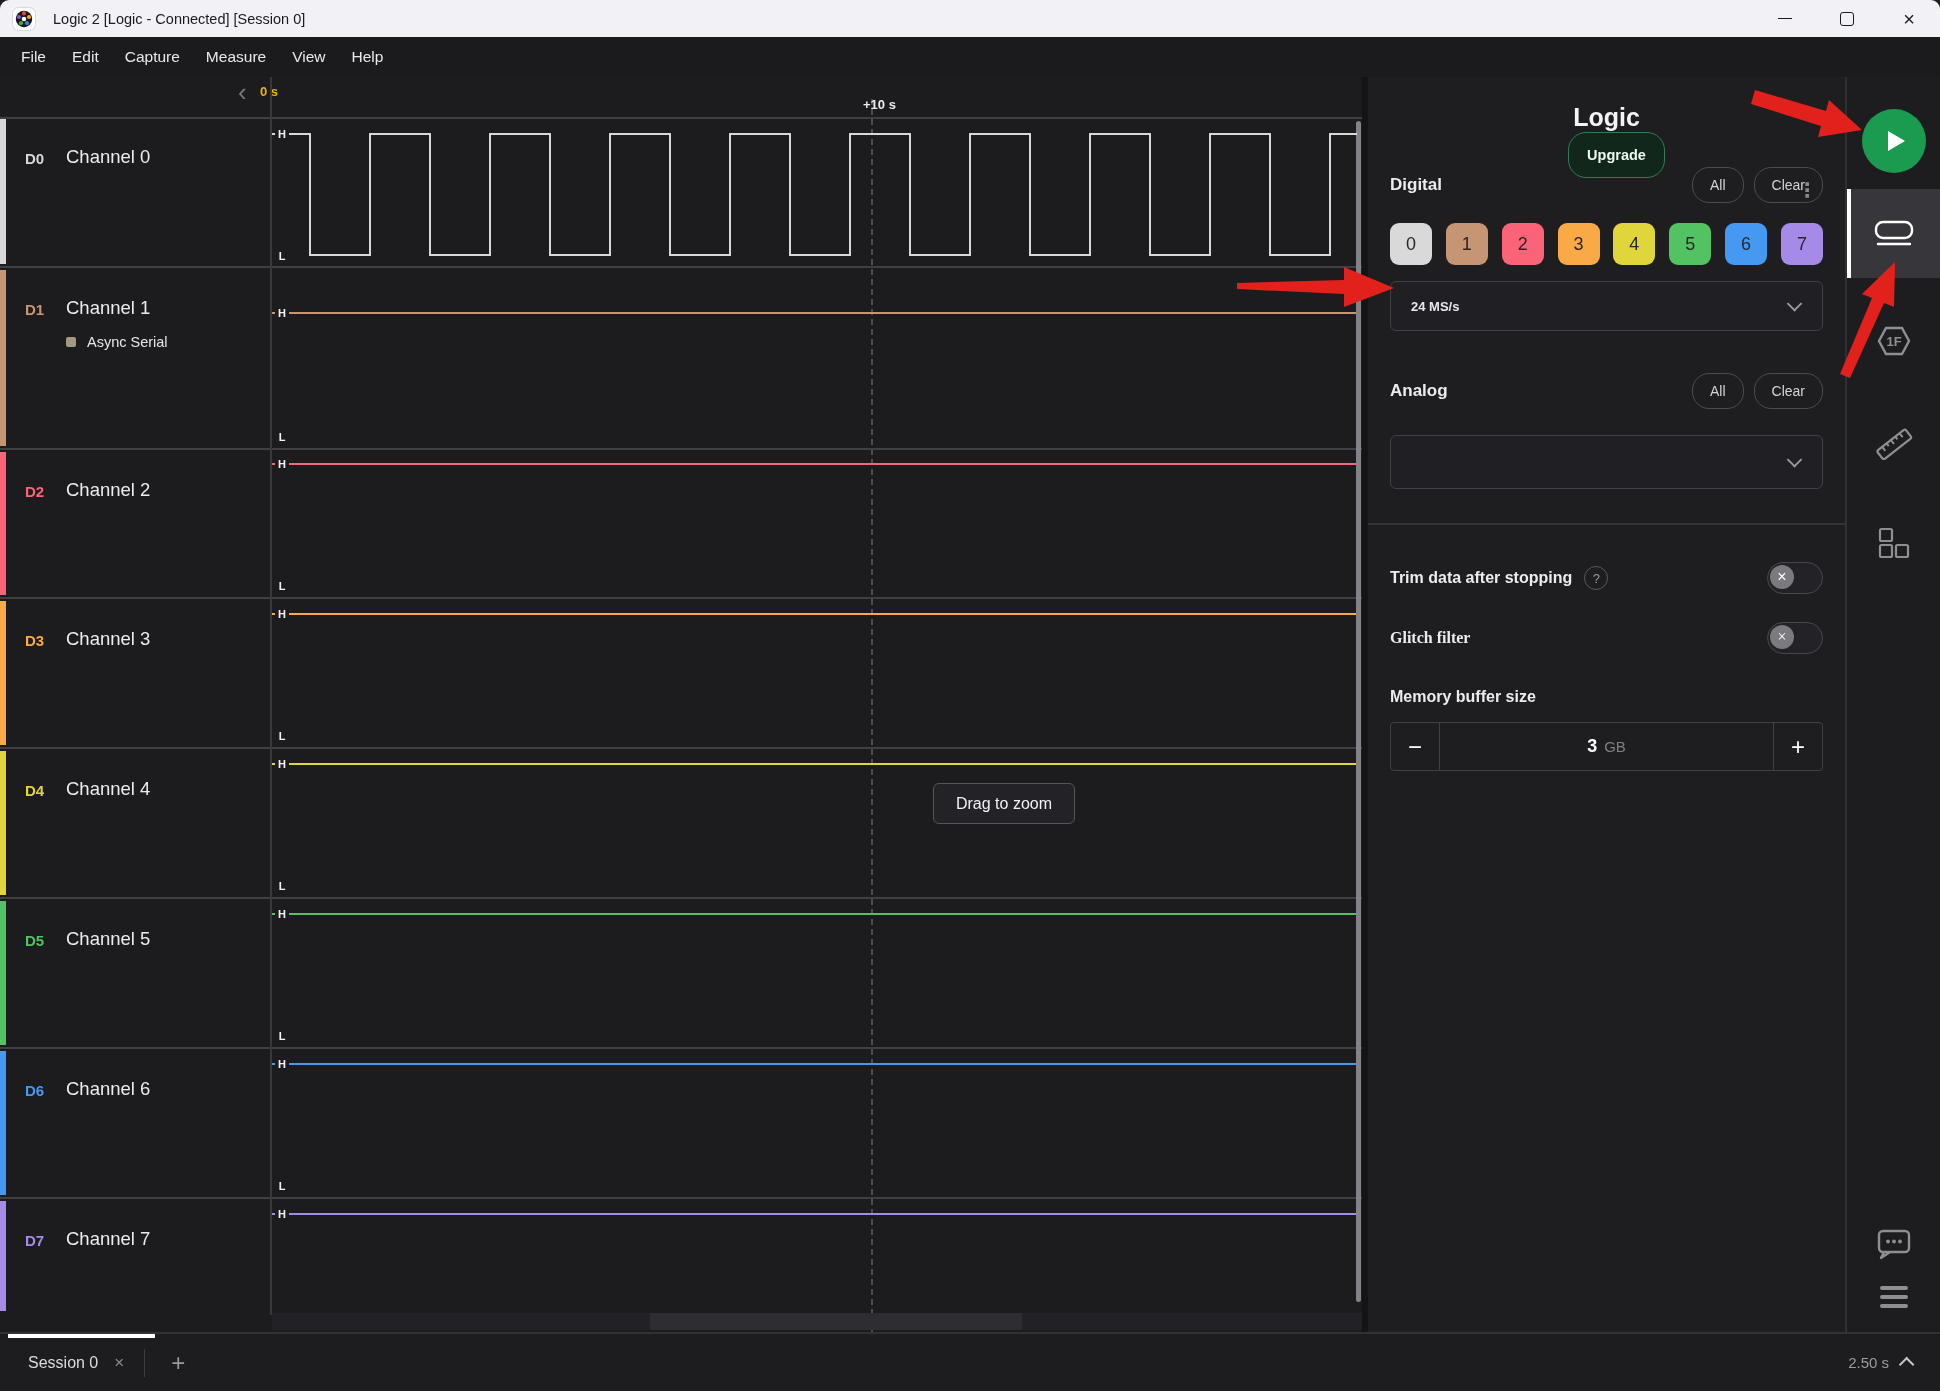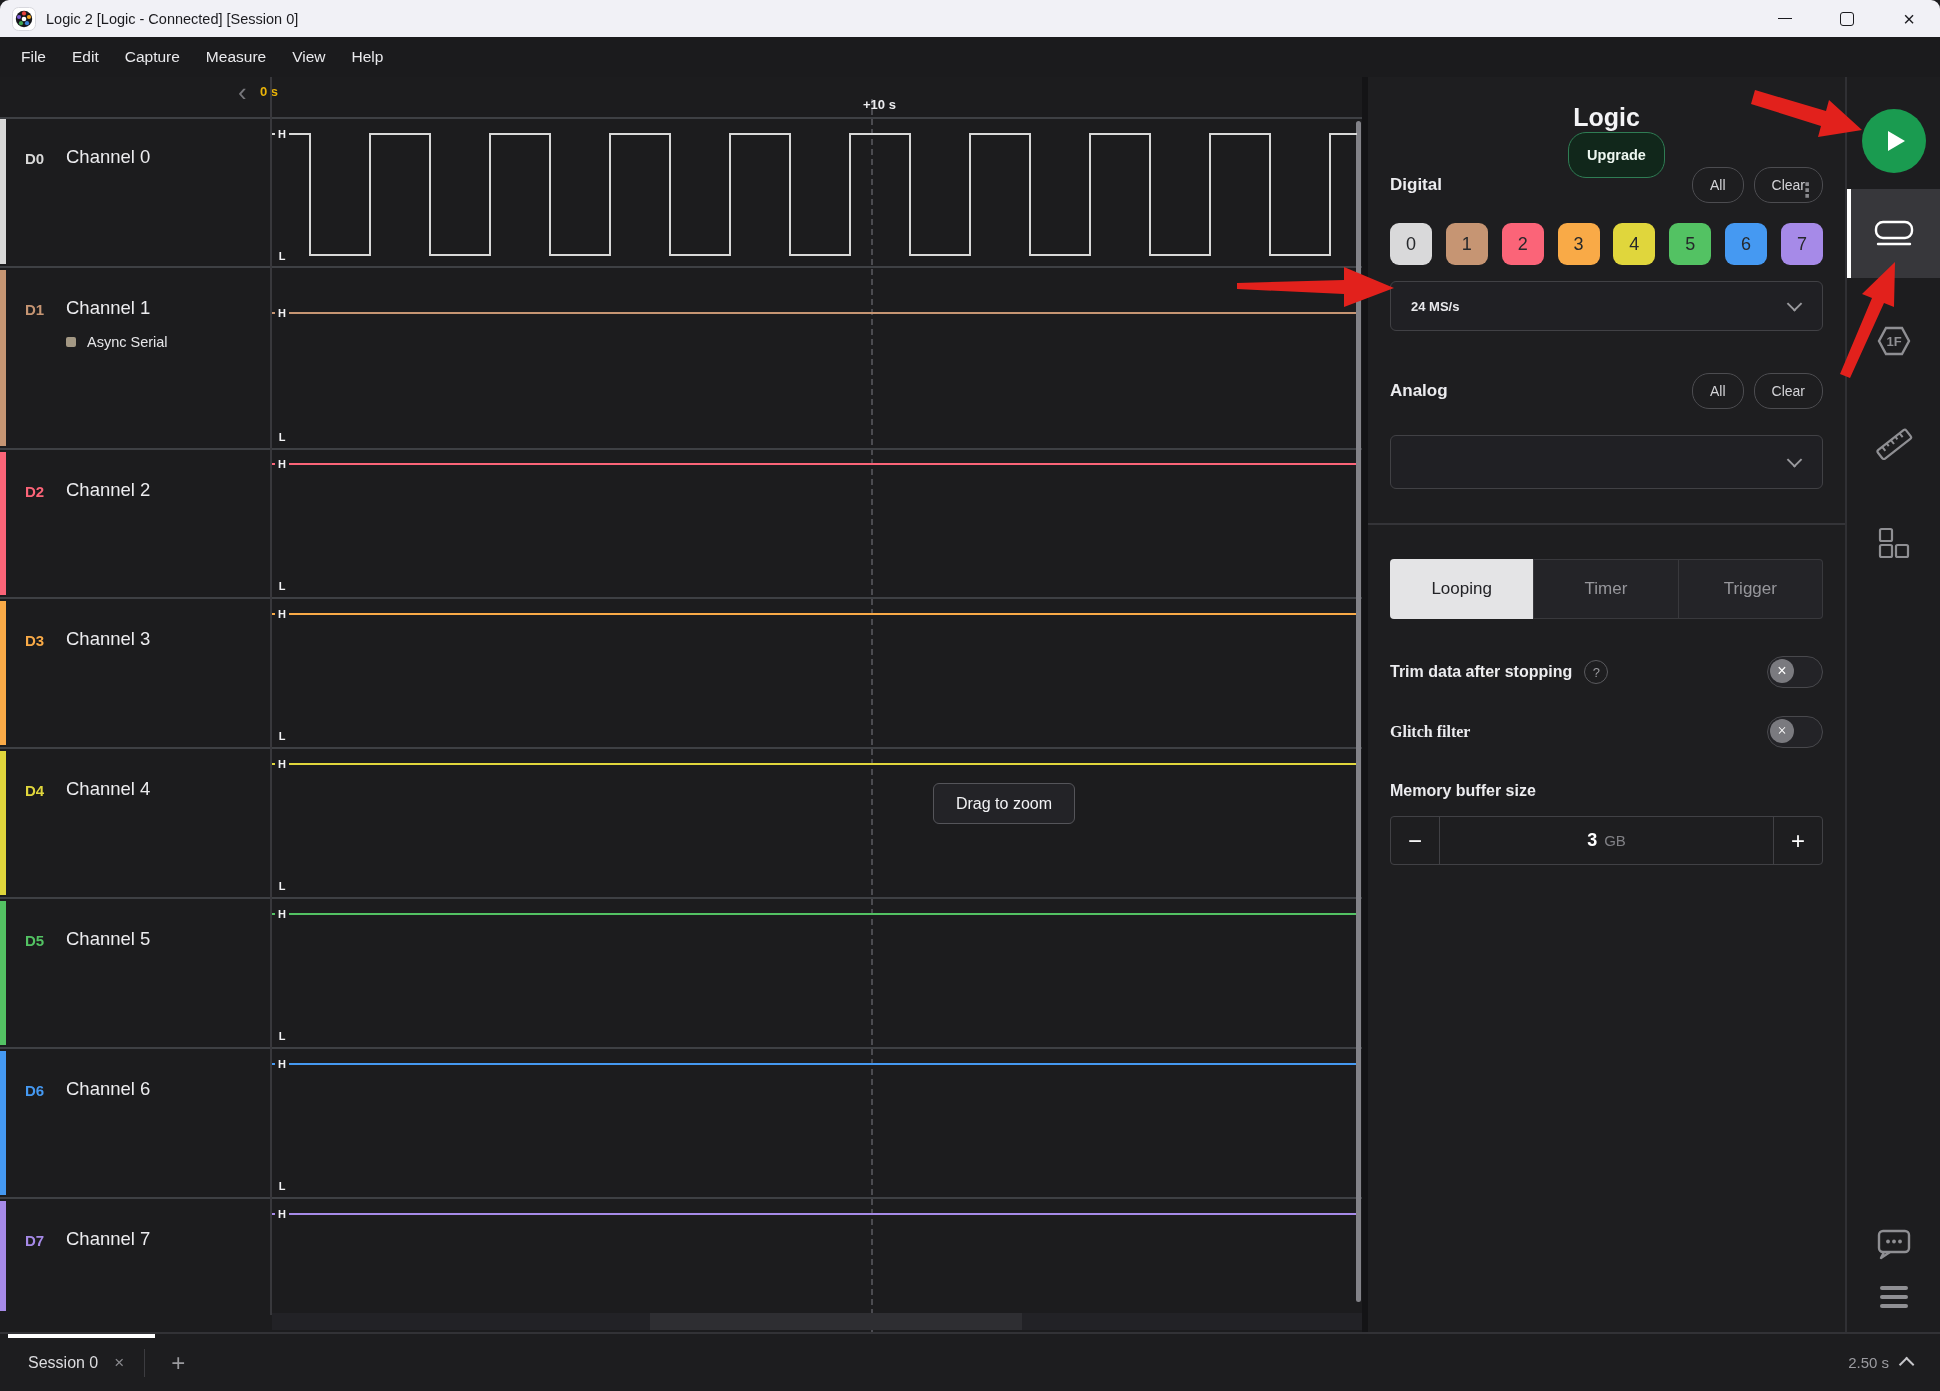--- a/index.html
+++ b/index.html
@@ -1,21 +1,21 @@
 <!DOCTYPE html>
 <html><head>
 <meta charset="utf-8">
 <style>
   html,body{margin:0;padding:0;background:#000;width:1940px;height:1391px;overflow:hidden;
     font-family:"Liberation Sans","DejaVu Sans",sans-serif;-webkit-font-smoothing:antialiased;}
   #app{position:relative;width:1940px;height:1391px;background:#1c1c1e;}
 
   
   .titlebar{position:absolute;top:0;left:0;width:1940px;height:37px;background:#f1f1f6;
-    display:flex;align-items:center;border-radius:9px 9px 0 0;}
+    display:flex;align-items:center;border-radius:9px 9px 0 0;gap:7px;}
   .titlebar .app-title{font-size:14.5px;color:#1b1b1f;margin-left:10px;}
   .win-btns{margin-left:auto;display:flex;align-items:center;height:100%;}
   .win-btn{width:62px;height:100%;display:flex;align-items:center;justify-content:center;cursor:pointer;}
   .min-glyph{width:14px;height:0;border-top:1.6px solid #1b1b1f;}
   .max-glyph{width:12px;height:12px;border:1.6px solid #1b1b1f;border-radius:3px;}
   .close-glyph{font-size:20px;color:#1b1b1f;line-height:1;}
   .logo-box{margin-left:12px;display:flex;align-items:center;}
 
   
   .menubar{position:absolute;top:37px;left:0;width:1940px;height:40px;background:#1b1b1d;
@@ -315,25 +315,20 @@
         </div>
       </div>
 
       <div class="selectbox analog">
         <span class="sel-text"></span>
         <div class="chev-down"></div>
       </div>
 
       <div class="p-divider"></div>
 
-      <div class="tabs">
-        <div class="tab active">Looping</div>
-        <div class="tab">Timer</div>
-        <div class="tab">Trigger</div>
-      </div>
 
       <div class="opt-row first">
         <span class="opt-label">Trim data after stopping</span>
         <div class="help-circle">
           <span>?</span>
         </div>
         <div class="toggle">
           <div class="knob">×</div>
         </div>
       </div>

